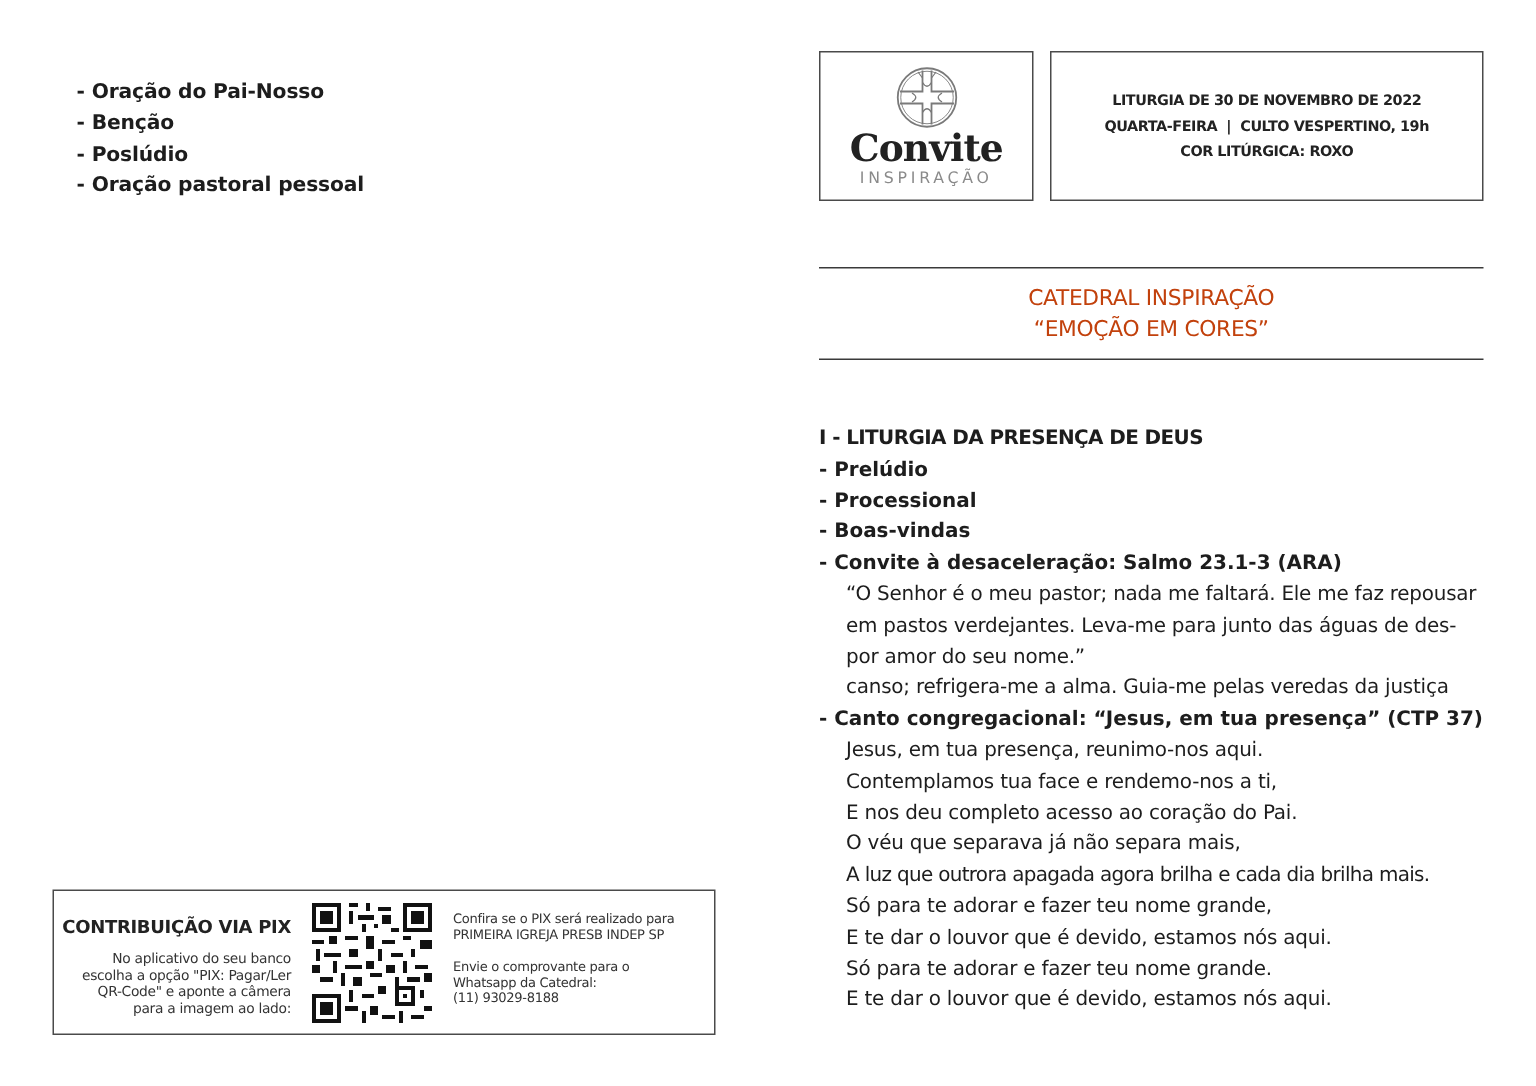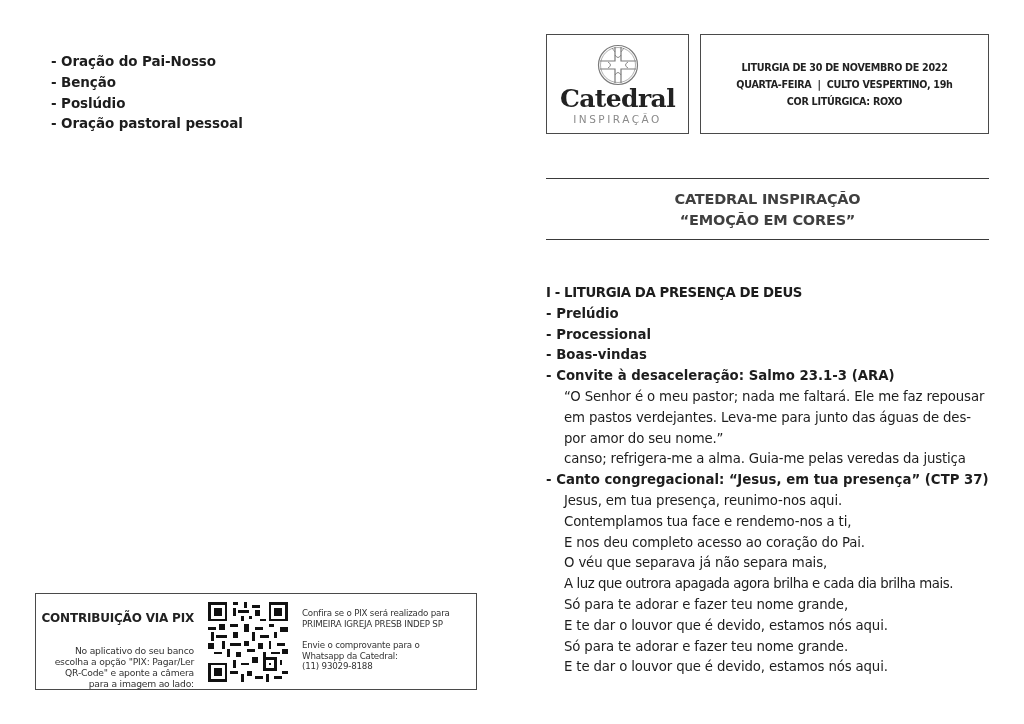--- a/index.html
+++ b/index.html
@@ -17,33 +17,33 @@
   .logo-sub { font-size:10.5px; letter-spacing:2.5px; color:#8a8a8a; line-height:12px; margin-top:1px; }
 
   .info-box { position:absolute; left:700px; top:34px; width:289px; height:100px;
               border:1.3px solid #4a4a4a; box-sizing:border-box;
               display:flex; flex-direction:column; justify-content:center; align-items:center; }
   .info-box div { font-size:9.6px; font-weight:bold; line-height:17px; letter-spacing:-0.3px; color:#222; }
 
   .title-band { position:absolute; left:546px; top:178px; width:443px; height:62px;
                 border-top:1.5px solid #3a3a3a; border-bottom:1.5px solid #3a3a3a;
                 box-sizing:border-box; text-align:center; padding-top:10px; }
-  .title-band div { font-size:14.5px; font-weight:bold; line-height:21px; color:#404040; letter-spacing:-0.2px;text-align:center; }
+  .title-band div { font-size:14.5px; font-weight:normal; line-height:21px; color:#c2410c; letter-spacing:-0.2px;text-align:center; }
 
   .liturgy { position:absolute; left:546px; top:283px; width:448px; font-size:13.3px; line-height:20.8px; }
   .liturgy .row { white-space:nowrap; }
   .liturgy .h { font-weight:bold; letter-spacing:-0.4px; }
   .liturgy b { font-weight:bold; }
   .liturgy .ind { padding-left:18px; letter-spacing:-0.15px; }
   .liturgy .norm { font-weight:bold; }
 
   .pix-box { position:absolute; left:35px; top:593px; width:442px; height:97px;
              border:1.3px solid #4a4a4a; box-sizing:border-box; }
   .pix-left { position:absolute; left:0; top:16px; width:158px; text-align:right; }
-  .pix-title { font-size:12px; font-weight:bold; color:#222; letter-spacing:-0.2px; line-height:16px; margin-bottom:19px; }
+  .pix-title { font-size:12px; font-weight:bold; color:#222; letter-spacing:-0.2px; line-height:16px; margin-bottom:8px; }
   .pix-desc div { font-size:9.2px; line-height:11px; color:#333; letter-spacing:-0.2px; }
   .qr { position:absolute; left:172px; top:8px; width:80px; height:80px; }
   .pix-right { position:absolute; left:266px; top:14px; width:175px; }
   .pix-right div { font-size:8.7px; line-height:10.5px; color:#333; letter-spacing:-0.2px; white-space:nowrap; }
   .pix-right .gap { height:11px; }
 </style>
 </head>
 <body>
 
 <ul class="left-list">
@@ -140,21 +140,21 @@
 <div class="logo-box">
   <svg class="logo-emblem" viewBox="0 0 44 44">
     <g fill="none" stroke="#7a7a7a" stroke-width="1.2">
       <circle cx="22" cy="22" r="19.5"></circle>
       <circle cx="22" cy="22" r="17.5" stroke-width="0.6"></circle>
       <path d="M19 4 L19 18 L4 18 M25 4 L25 18 L40 18 M19 40 L19 26 L4 26 M25 40 L25 26 L40 26"></path>
       <path d="M19 12 Q22 17 25 12 M19 32 Q22 27 25 32 M12 19 Q17 22 12 25 M32 19 Q27 22 32 25" stroke-width="0.9"></path>
       <path d="M16 5 L19 9 M28 5 L25 9" stroke-width="0.8"></path>
     </g>
   </svg>
-  <div class="logo-word">Catedral</div>
+  <div class="logo-word">Convite</div>
   <div class="logo-sub">INSPIRAÇÃO</div>
 </div>
 
 <div class="info-box">
   <div>LITURGIA DE 30 DE NOVEMBRO DE 2022</div>
   <div style="white-space:pre">QUARTA-FEIRA  |  CULTO VESPERTINO, 19h</div>
   <div>COR LITÚRGICA: ROXO</div>
 </div>
 
 <div class="title-band">

